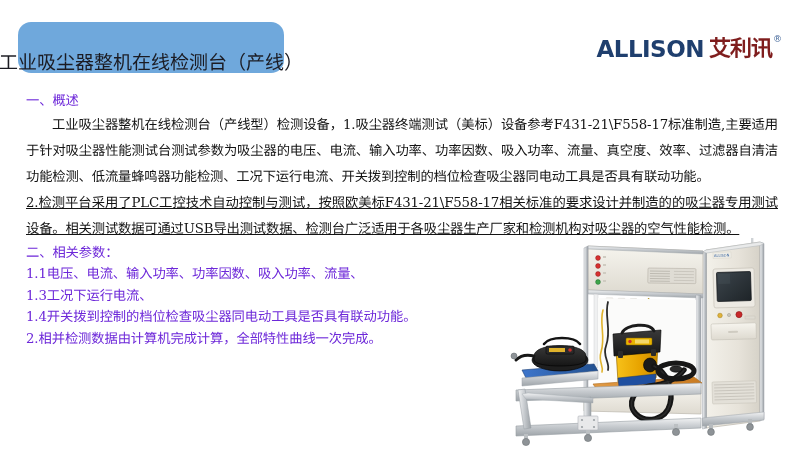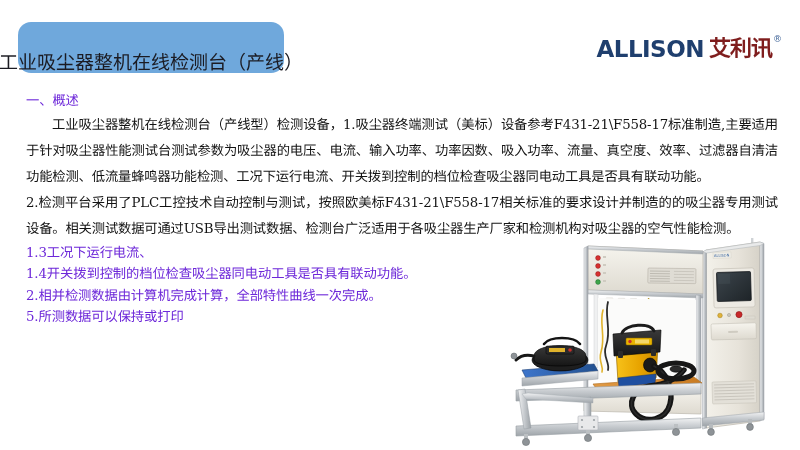--- a/index.html
+++ b/index.html
@@ -137,27 +137,28 @@
     <span class="brand-cjk">艾利讯</span>
     <span class="brand-reg">®</span>
   </div>
 
   <div class="body-copy">
 
     <p>一、概述</p>
 
     <div class="para-flow indent" style="width:752px;">工业吸尘器整机在线检测台（产线型）检测设备，1.吸尘器终端测试（美标）设备参考F431-21\F558-17标准制造,主要适用于针对吸尘器性能测试台测试参数为吸尘器的电压、电流、输入功率、功率因数、吸入功率、流量、真空度、效率、过滤器自清洁功能检测、低流量蜂鸣器功能检测、工况下运行电流、开关拨到控制的档位检查吸尘器同电动工具是否具有联动功能。</div>
 
-    <div class="para-flow" style="width:752px;">2.检测平台采用了PLC工控技术自动控制与测试，按照欧美标F431-21\F558-17相关标准的要求设计并制造的的吸尘器专用测试设备。相关测试数据可通过USB导出测试数据、检测台广泛适用于各吸尘器生产厂家和检测机构对吸尘器的空气性能检测。</div>
-
-
+    <div class="para-flow" style="width:752px;text-decoration:underline;">2.检测平台采用了PLC工控技术自动控制与测试，按照欧美标F431-21\F558-17相关标准的要求设计并制造的的吸尘器专用测试设备。相关测试数据可通过USB导出测试数据、检测台广泛适用于各吸尘器生产厂家和检测机构对吸尘器的空气性能检测。</div>
+
+    <p>二、相关参数：</p>
+
+    <p>1.1电压、电流、输入功率、功率因数、吸入功率、流量、</p>
     <p>1.3工况下运行电流、</p>
     <p>1.4开关拨到控制的档位检查吸尘器同电动工具是否具有联动功能。</p>
     <p>2.相并检测数据由计算机完成计算，全部特性曲线一次完成。</p>
-    <p>5.所测数据可以保持或打印</p>
   </div>
 
   <div class="photo">
     <svg width="300" height="212" viewBox="0 0 300 212" xmlns="http://www.w3.org/2000/svg">
       <defs>
         <linearGradient id="alum" x1="0" y1="0" x2="0" y2="1">
           <stop offset="0" stop-color="#F2F3F4"></stop>
           <stop offset="0.45" stop-color="#C8CCD0"></stop>
           <stop offset="1" stop-color="#9EA4A9"></stop>
         </linearGradient>

